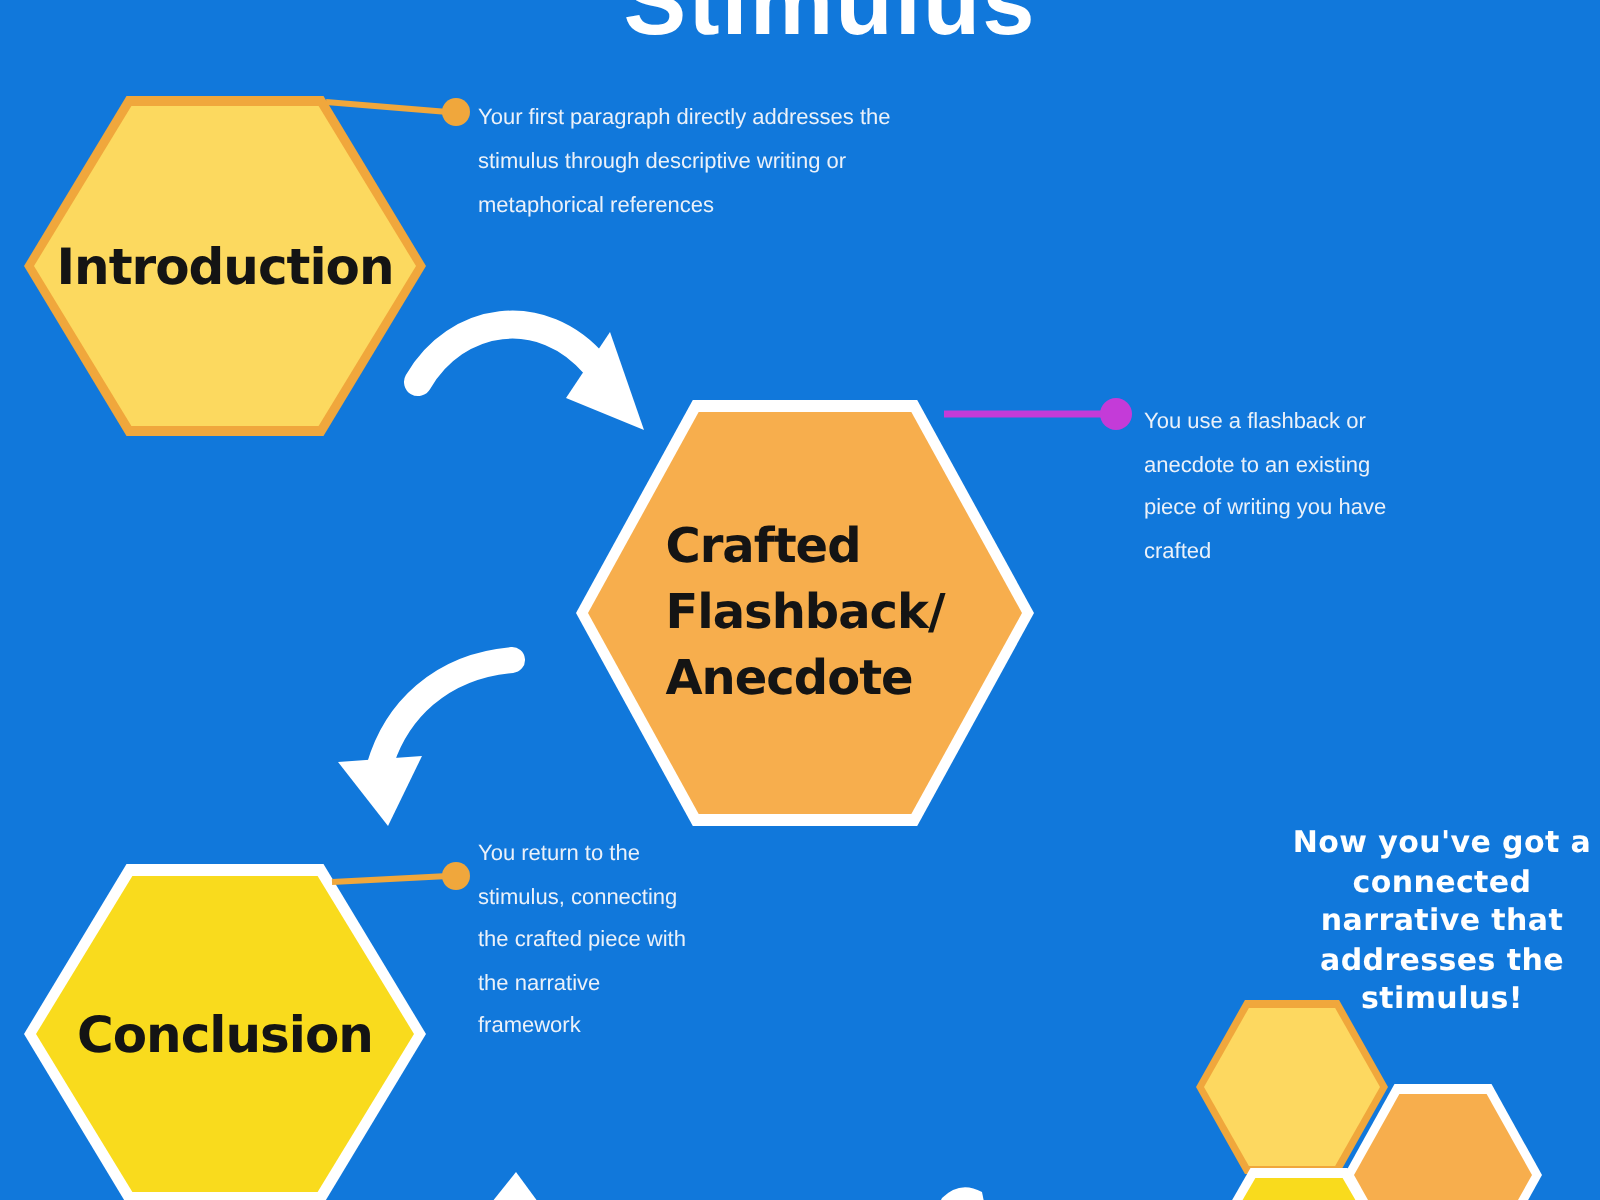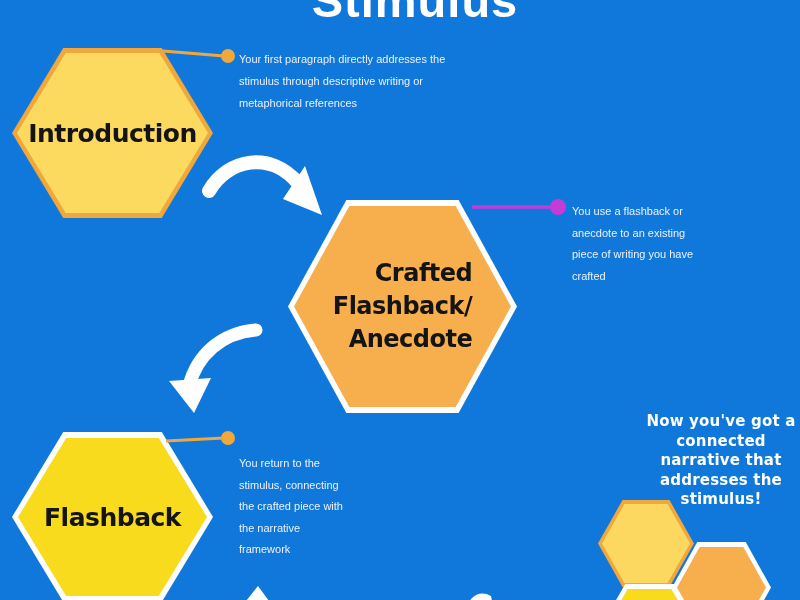--- a/index.html
+++ b/index.html
@@ -7,21 +7,21 @@
     position:relative;width:800px;height:600px;overflow:hidden;
     background:var(--background,#1178DB);
     font-family:"Liberation Sans",sans-serif;
   }
   .title{
     position:absolute;left:15px;top:-22px;width:800px;text-align:center;
     font-family:"Liberation Sans",sans-serif;font-weight:700;font-size:47px;
     color:#fff;letter-spacing:1px;line-height:46px;
   }
   
-  .hex{position:absolute;display:flex;align-items:center;justify-content:center;text-align:right;}
+  .hex{position:absolute;display:flex;align-items:center;justify-content:center;text-align:left;}
   .hex .bg,.hex .fg{clip-path:polygon(0% 50%,25.5% 0%,74.5% 0%,100% 50%,74.5% 100%,25.5% 100%);}
   .hex .bg{position:absolute;inset:0;}
   .hex .fg{position:absolute;}
   .hex .label{
     position:relative;z-index:1;font-family:"DejaVu Sans",sans-serif;
     font-weight:700;color:var(--label-text,#141414);letter-spacing:-0.5px;
     white-space:pre-line;
   }
   .hex-intro{left:12px;top:48px;width:201px;height:170px;}
   .hex-intro .bg{background:var(--border-orange);}
@@ -46,21 +46,21 @@
   .hex-small-b .fg{inset:5px;background:var(--orange-fill);}
 
   .overlay{position:absolute;left:0;top:0;z-index:5;pointer-events:none;}
 
   .annotation{
     position:absolute;z-index:6;color:var(--annotation-text,#EBF1F9);
     font-size:11px;line-height:22px;white-space:pre-line;
   }
   .annotation-1{left:239px;top:48px;width:360px;}
   .annotation-2{left:572px;top:201px;width:230px;line-height:21.7px;}
-  .annotation-3{left:239px;top:453px;width:210px;line-height:21.5px;}
+  .annotation-3{left:239px;top:417px;width:210px;line-height:21.5px;}
   .note{
     position:absolute;left:636px;top:412px;width:170px;z-index:6;
     text-align:center;color:var(--note-text,#fff);
     font-family:"DejaVu Sans",sans-serif;font-weight:700;
     font-size:15px;line-height:19.5px;white-space:pre-line;letter-spacing:0.2px;
   }
 </style>
 </head>
 <body>
 
@@ -78,21 +78,21 @@
     <div class="bg"></div>
     <div class="fg"></div>
     <span class="label">Crafted
 Flashback/
 Anecdote</span>
   </div>
 
   <div class="hex hex-conclusion">
     <div class="bg"></div>
     <div class="fg"></div>
-    <span class="label">Flashback</span>
+    <span class="label">Conclusion</span>
   </div>
 
   <div class="hex hex-small-a">
     <div class="bg"></div>
     <div class="fg"></div>
   </div>
   <div class="hex hex-small-c">
     <div class="bg"></div>
     <div class="fg"></div>
   </div>

